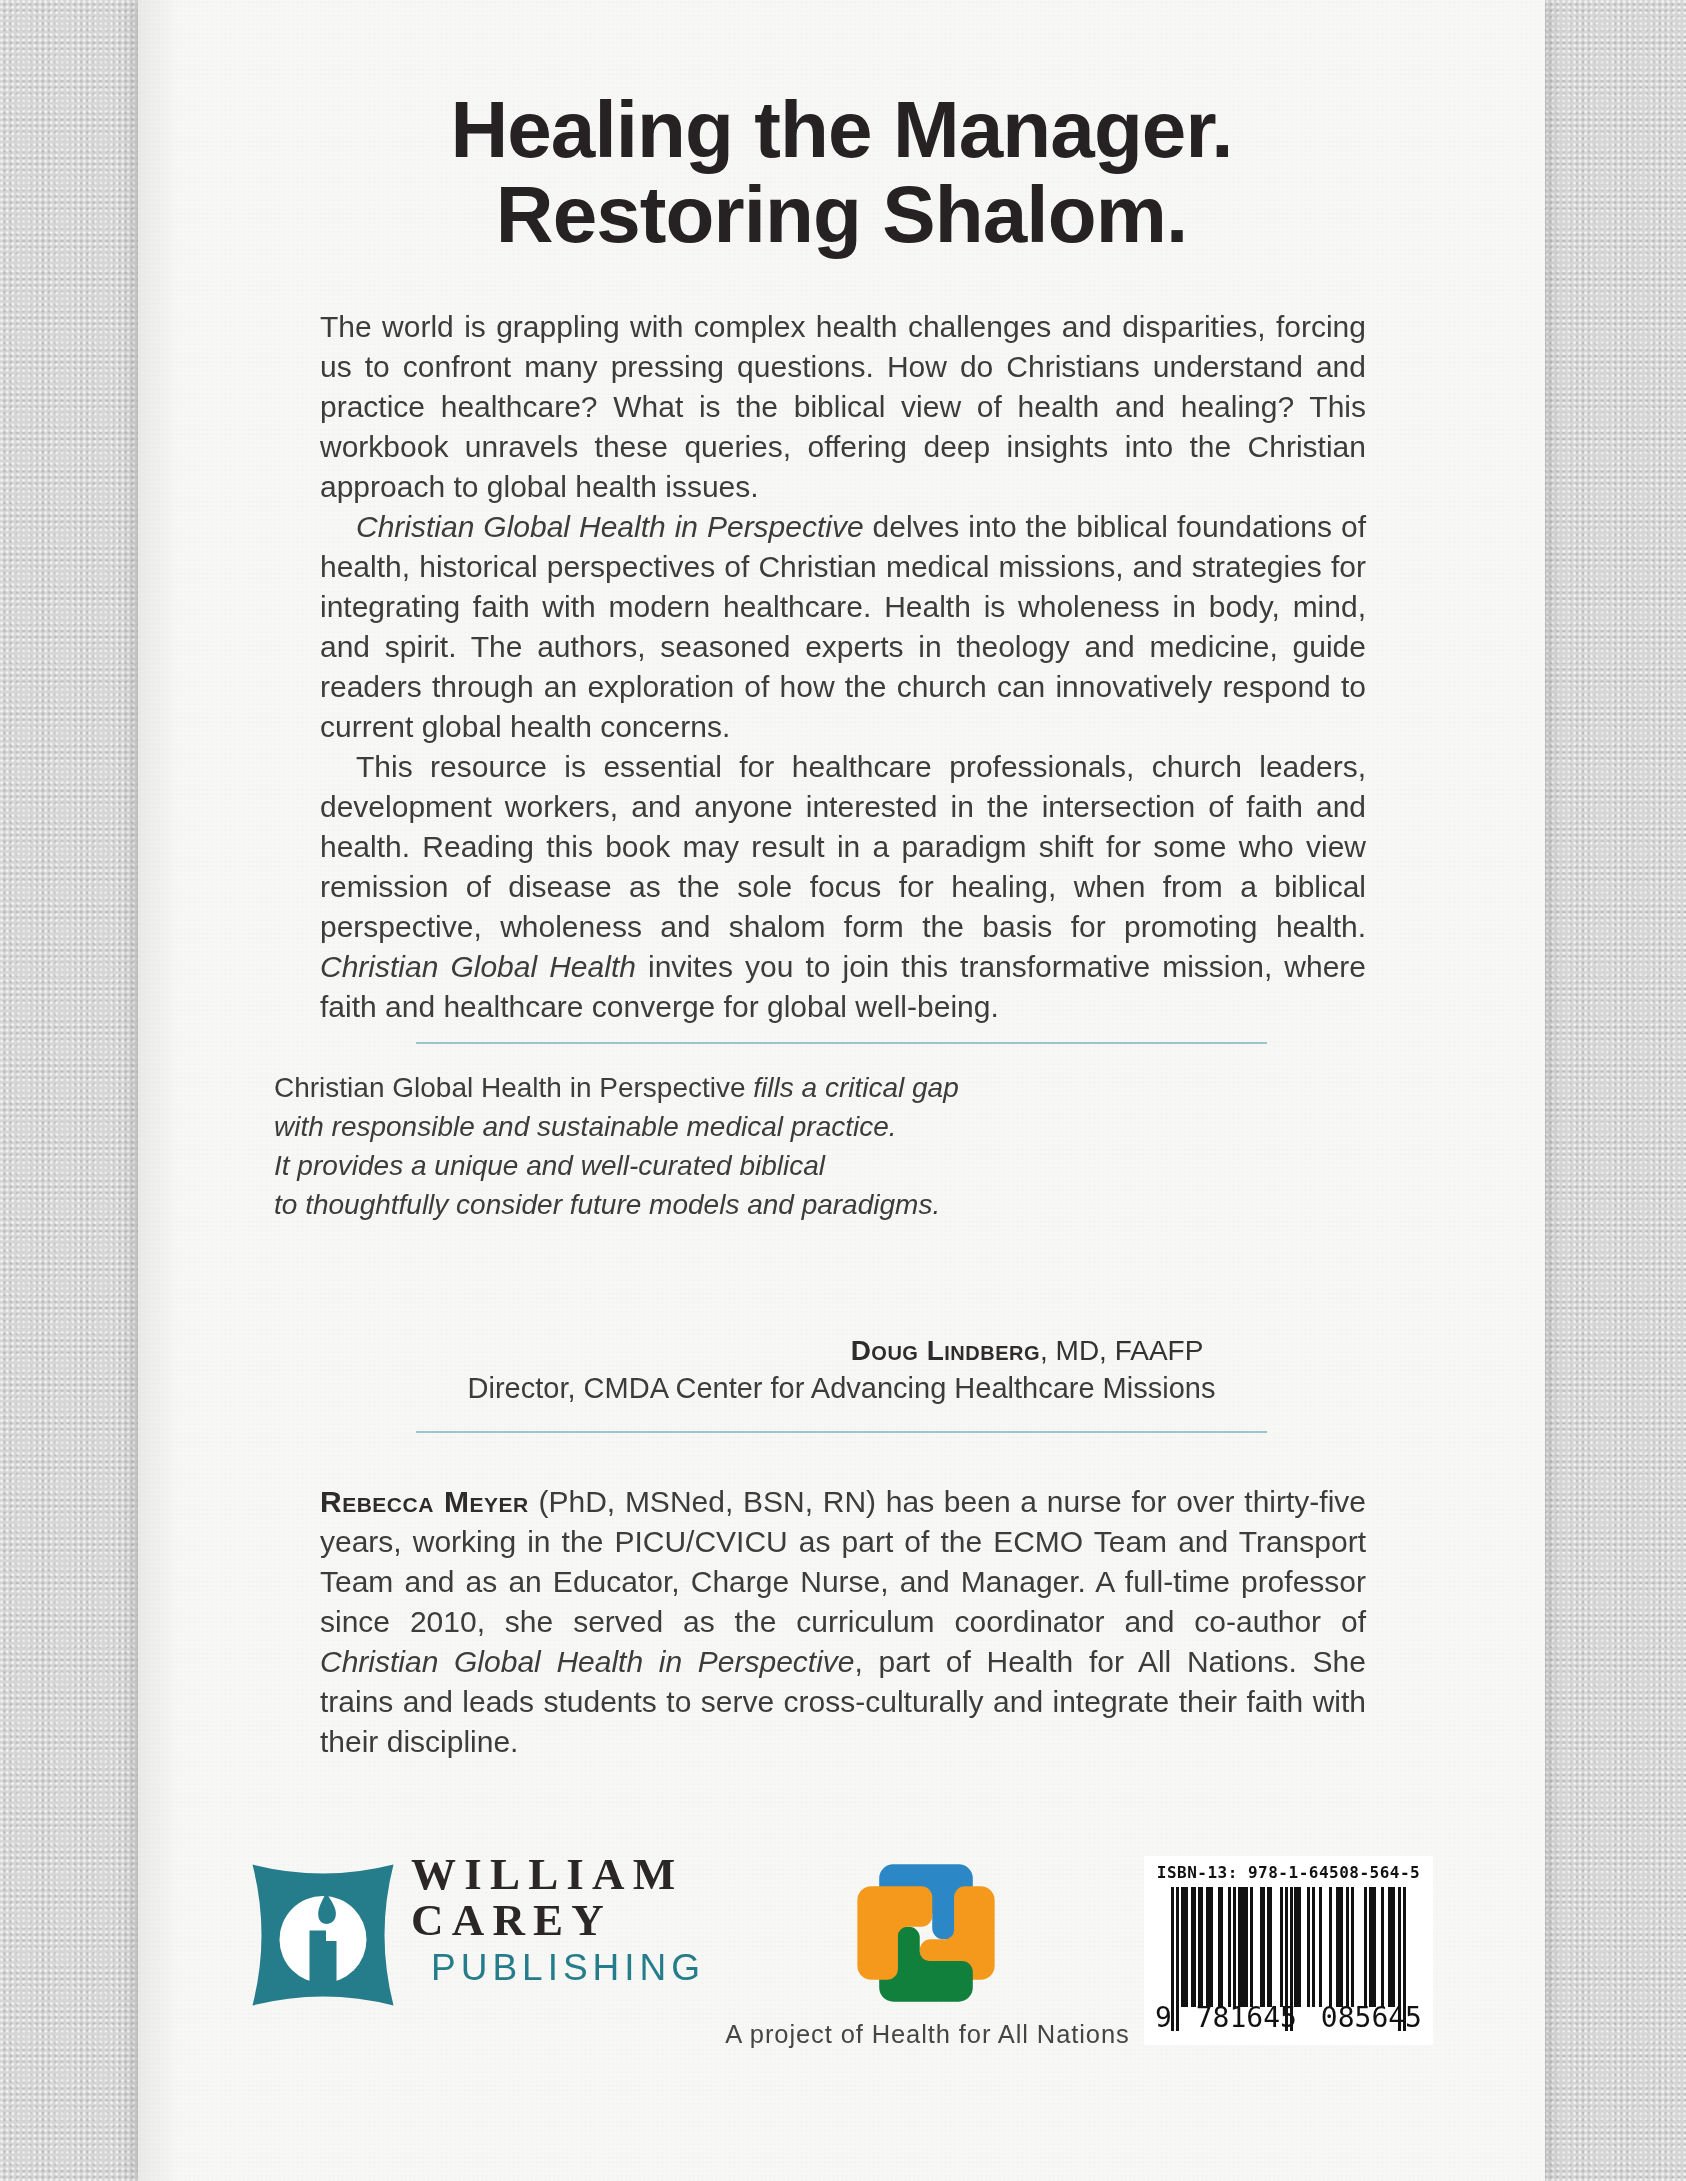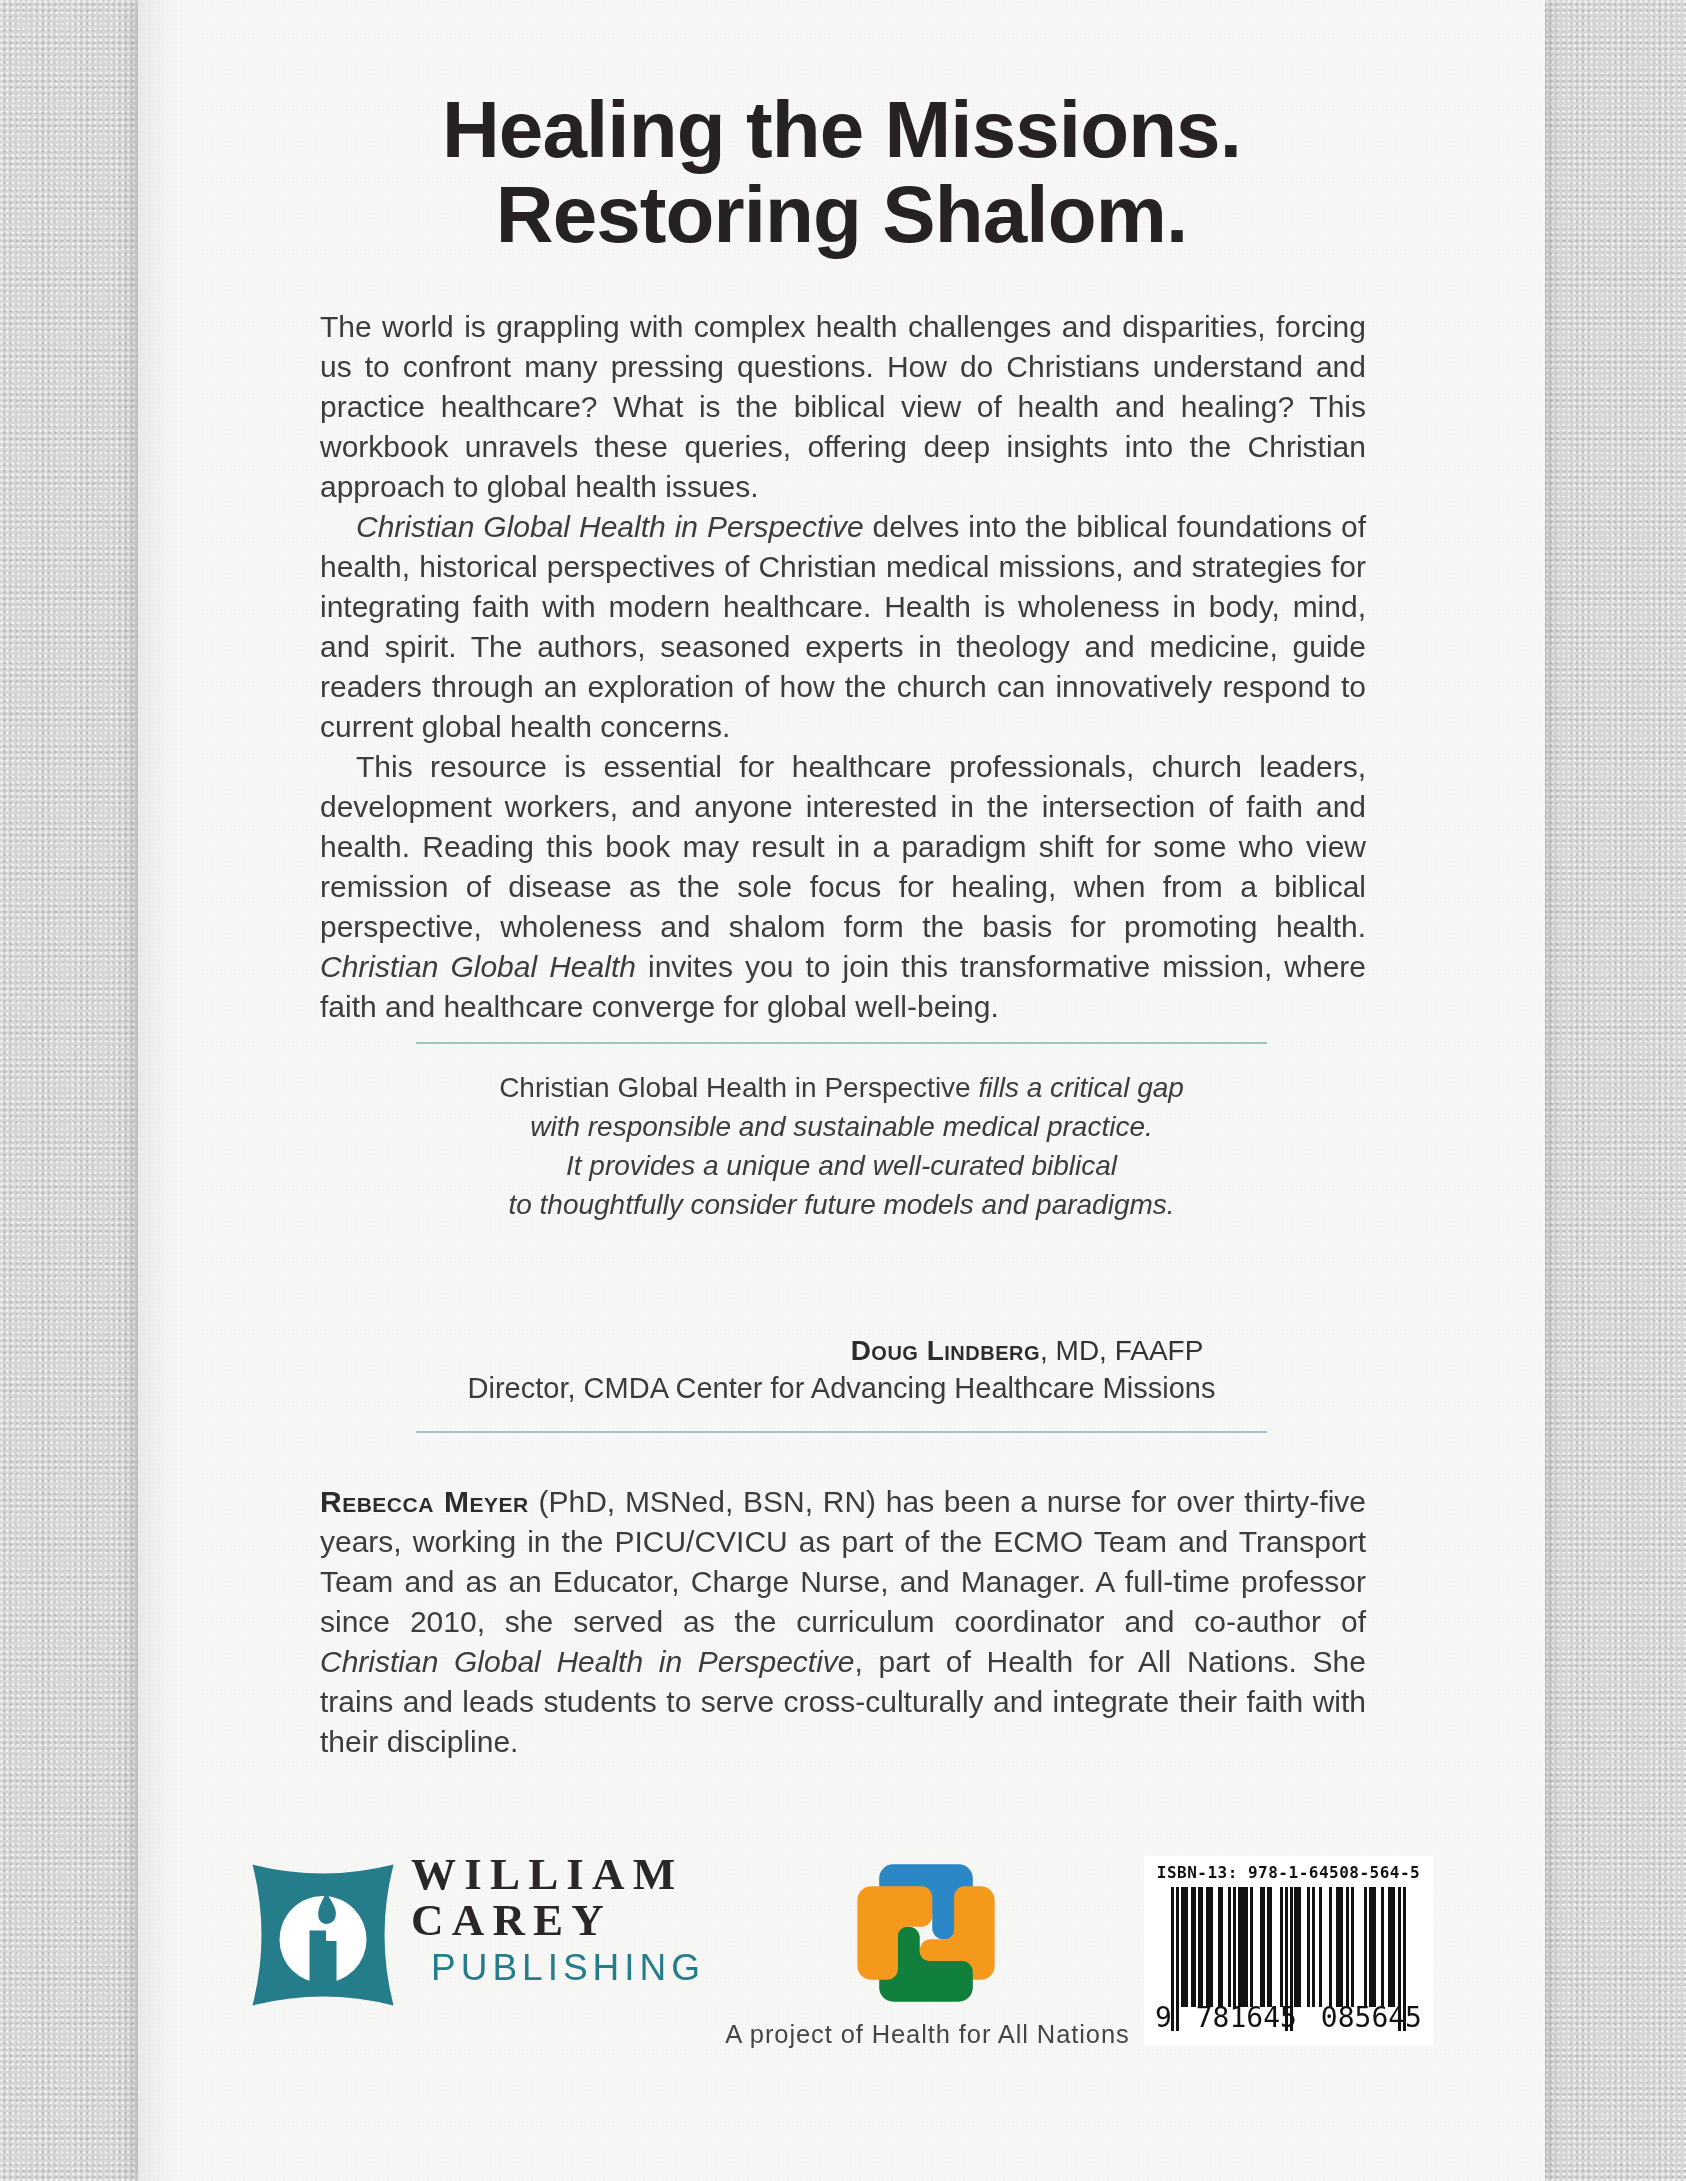--- a/index.html
+++ b/index.html
@@ -30,21 +30,21 @@
     left:182px;width:1046px;color:#3c3c3c;
     font-size:30px;line-height:40px;text-align:justify;
   }
   .intro{top:307px;}
   .copy p{margin:0;}
   .copy p.ind{text-indent:36px;}
   .divider{height:1.8px;background:var(--divider,#9cc4cd);left:278px;width:851px;}
   .div1{top:1042px;}
   .div2{top:1431px;}
   .quote{
-    left:136px;top:1068px;width:1135px;text-align:center;
+    left:136px;top:1068px;width:1135px;text-align:left;
     font-size:28px;line-height:39px;color:#3c3c3c;
   }
   .quote .it{font-style:italic;}
   .endorser-name{
     left:136px;top:1335px;width:1135px;text-align:center;padding-left:371px;box-sizing:border-box;
     font-size:28px;color:#333;
   }
   .endorser-title{
     left:136px;top:1372px;width:1135px;text-align:center;
     font-size:29px;color:#3c3c3c;
@@ -71,21 +71,21 @@
   .bc-digits{position:absolute;left:11px;top:145px;width:267px;display:flex;justify-content:space-between;
     font-family:"DejaVu Sans Mono",monospace;font-size:28px;color:#111;}
   .bc-digits span{background:transparent;}
 </style>
 </head>
 <body>
 
 <div class="page">
 
   <div class="abs title">
-    <div>Healing the Missions.</div>
+    <div>Healing the Manager.</div>
     <div>Restoring Shalom.</div>
   </div>
 
   <div class="abs copy intro">
     <p><span>The world is grappling with complex health challenges and disparities, forcing us to confront many pressing questions. How do Christians understand and practice healthcare? What is the biblical view of health and healing? This workbook unravels these queries, offering deep insights into the Christian approach to global health issues.</span></p>
     <p class="ind"><span class="it">Christian Global Health in Perspective</span><span> delves into the biblical foundations of health, historical perspectives of Christian medical missions, and strategies for integrating faith with modern healthcare. Health is wholeness in body, mind, and spirit. The authors, seasoned experts in theology and medicine, guide readers through an exploration of how the church can innovatively respond to current global health concerns.</span></p>
     <p class="ind"><span>This resource is essential for healthcare professionals, church leaders, development workers, and anyone interested in the intersection of faith and health. Reading this book may result in a paradigm shift for some who view remission of disease as the sole focus for healing, when from a biblical perspective, wholeness and shalom form the basis for promoting health. </span><span class="it">Christian Global Health</span><span> invites you to join this transformative mission, where faith and healthcare converge for global well-being.</span></p>
   </div>
 
   <div class="abs divider div1"></div>

